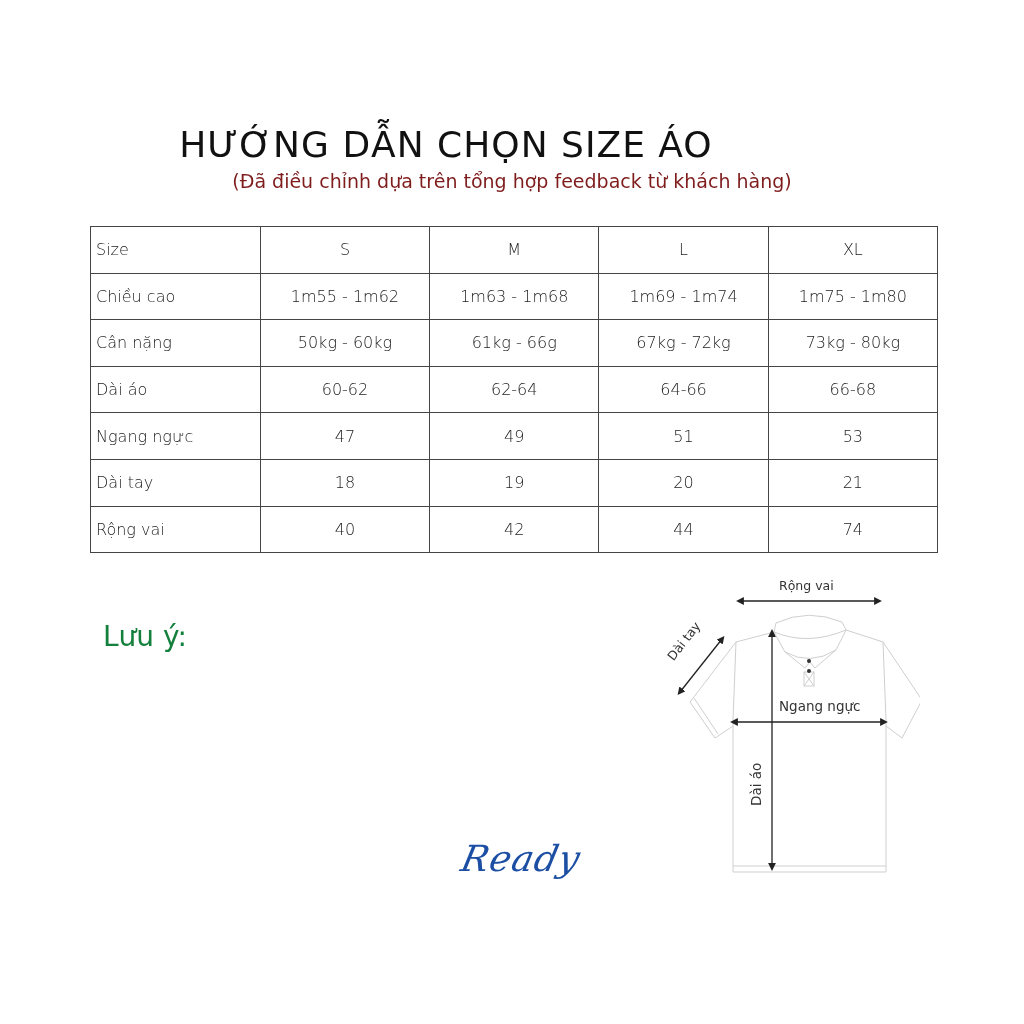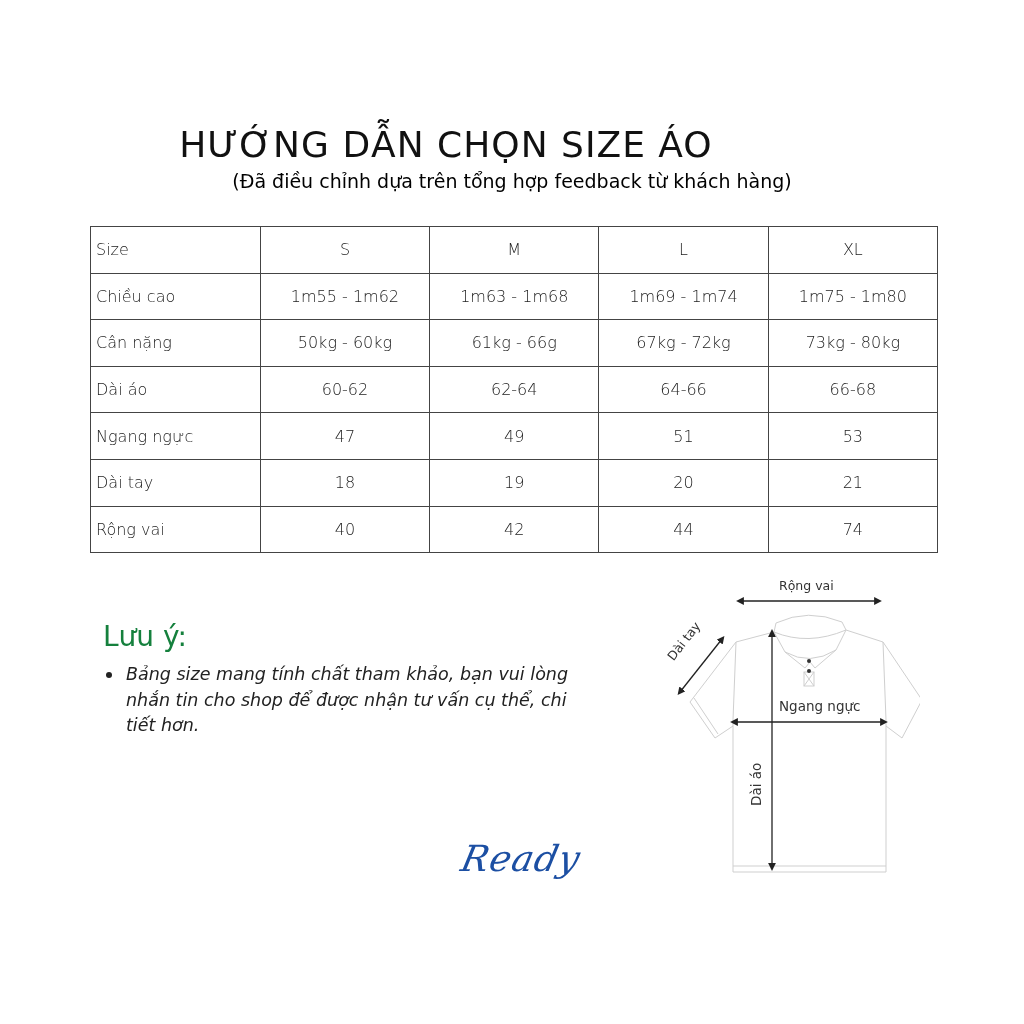--- a/index.html
+++ b/index.html
@@ -6,21 +6,21 @@
     html, body { width: 1024px; height: 1024px; background: #ffffff; overflow: hidden; }
     body { position: relative; font-family: "DejaVu Sans", "Liberation Sans", sans-serif; color: #1a1a1a; }
 
     .title {
       position: absolute; left: 0; top: 124px; width: 892px; text-align: center;
       font-size: 36px; font-weight: 400; letter-spacing: 1px; color: #111;
       font-family: "DejaVu Sans", sans-serif;
     }
     .subtitle {
       position: absolute; left: 0; top: 170px; width: 1024px; text-align: center;
-      font-size: 19px; color: #000000; font-family: "DejaVu Sans", sans-serif;
+      font-size: 19px; color: #7f1d1d; font-family: "DejaVu Sans", sans-serif;
     }
 
     table.size-table {
       position: absolute; left: 90px; top: 226px; width: 848px; height: 327px;
       border-collapse: collapse; font-size: 16px; color: #222;
       font-family: "DejaVu Sans", sans-serif;
     }
     table.size-table td {
       border: 1.5px solid #444; height: 46.6px; text-align: center; vertical-align: middle;
       font-weight: 300;
@@ -109,24 +109,20 @@
       <td class="val">40</td>
       <td class="val">42</td>
       <td class="val">44</td>
       <td class="val">74</td>
     </tr>
   </tbody>
 </table>
 
 <div class="note-title">Lưu ý:</div>
 <ul class="notes">
-  <li>
-    <span class="bullet"></span>
-    <span>Bảng size mang tính chất tham khảo, bạn vui lòng nhắn tin cho shop để được nhận tư vấn cụ thể, chi tiết hơn.</span>
-  </li>
 </ul>
 
 <div class="logo">Ready</div>
 
 <div class="diagram">
   <svg width="260" height="310" viewBox="0 0 260 310" style="position:absolute;left:0;top:0;">
     <defs>
       <marker id="arr" markerWidth="6" markerHeight="6" refX="3" refY="3" orient="auto-start-reverse">
         <path d="M0,0 L6,3 L0,6 Z" fill="#222"></path>
       </marker>

